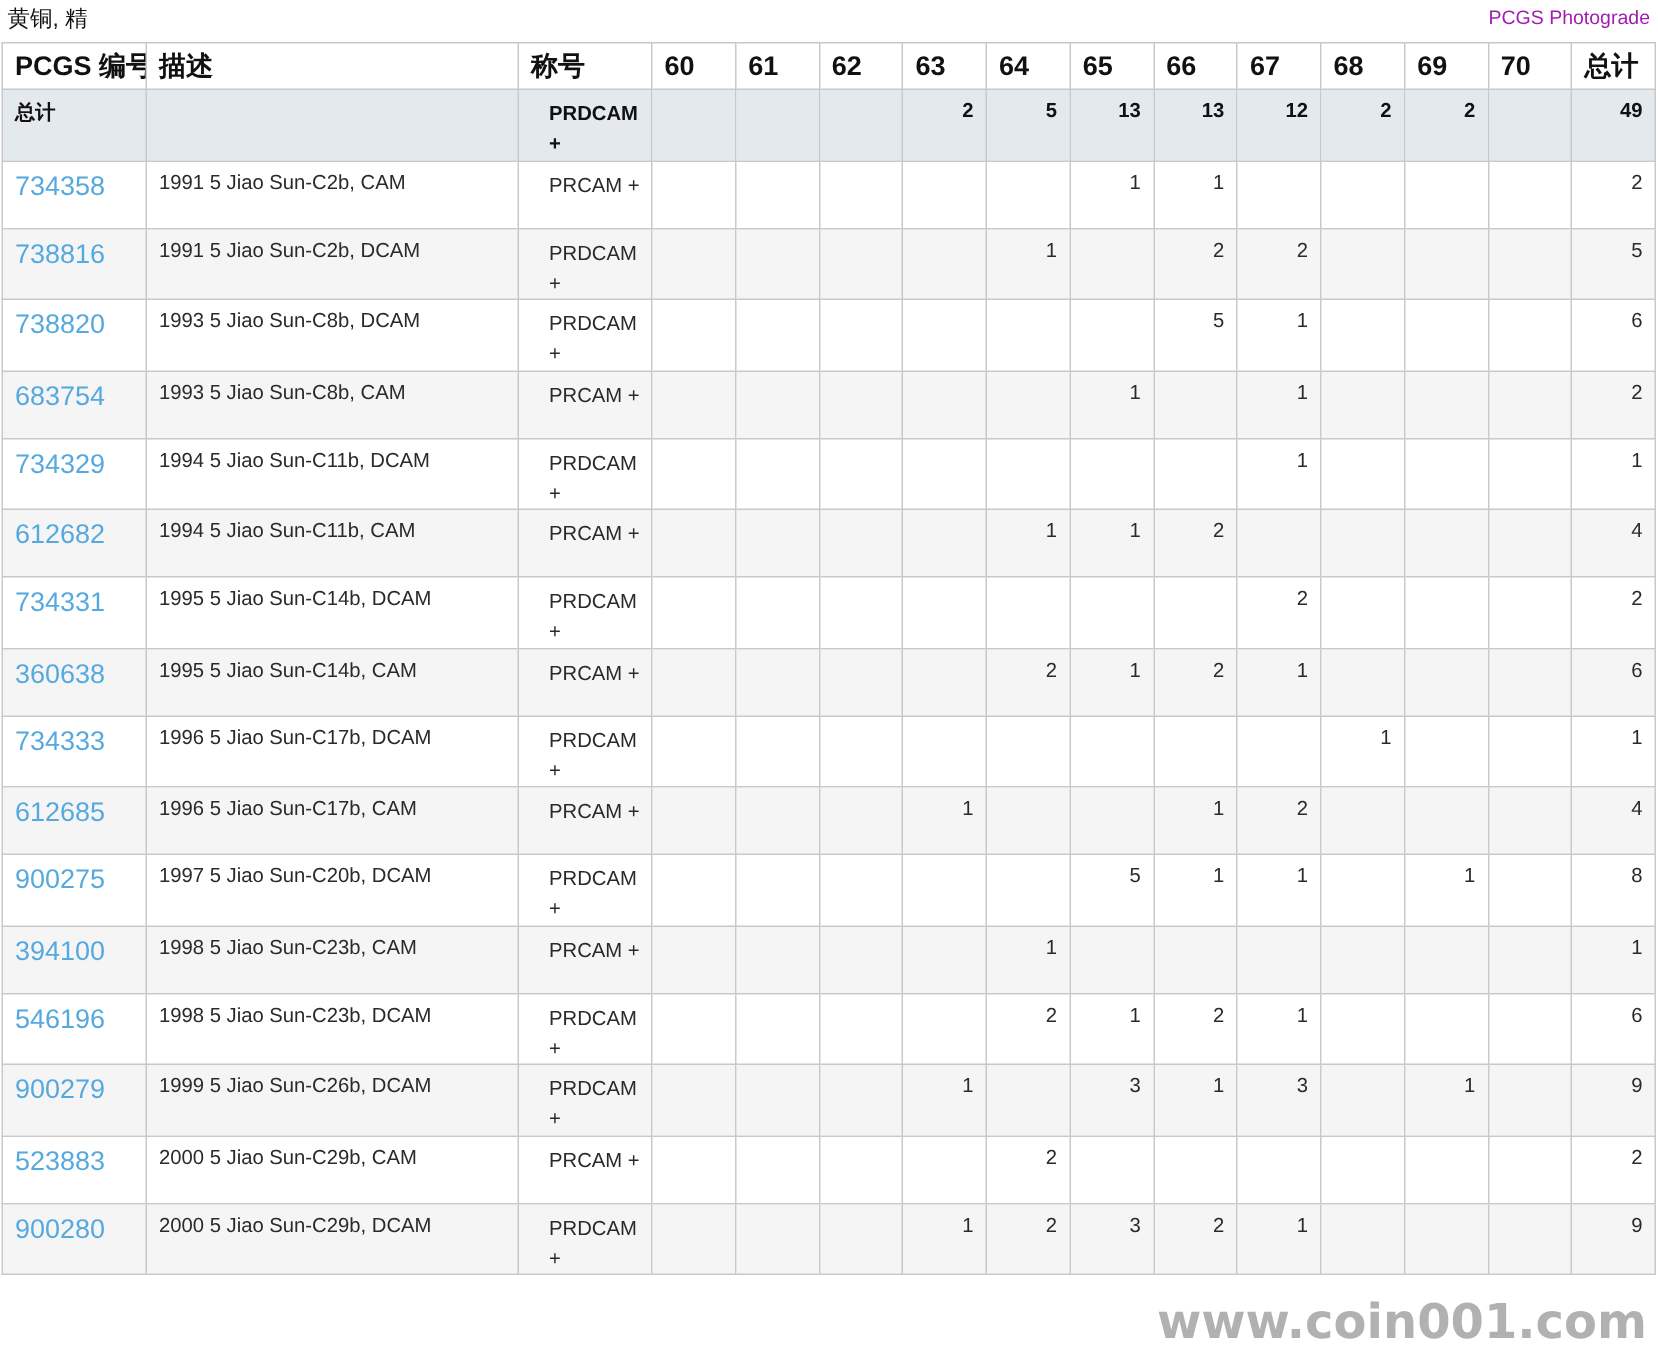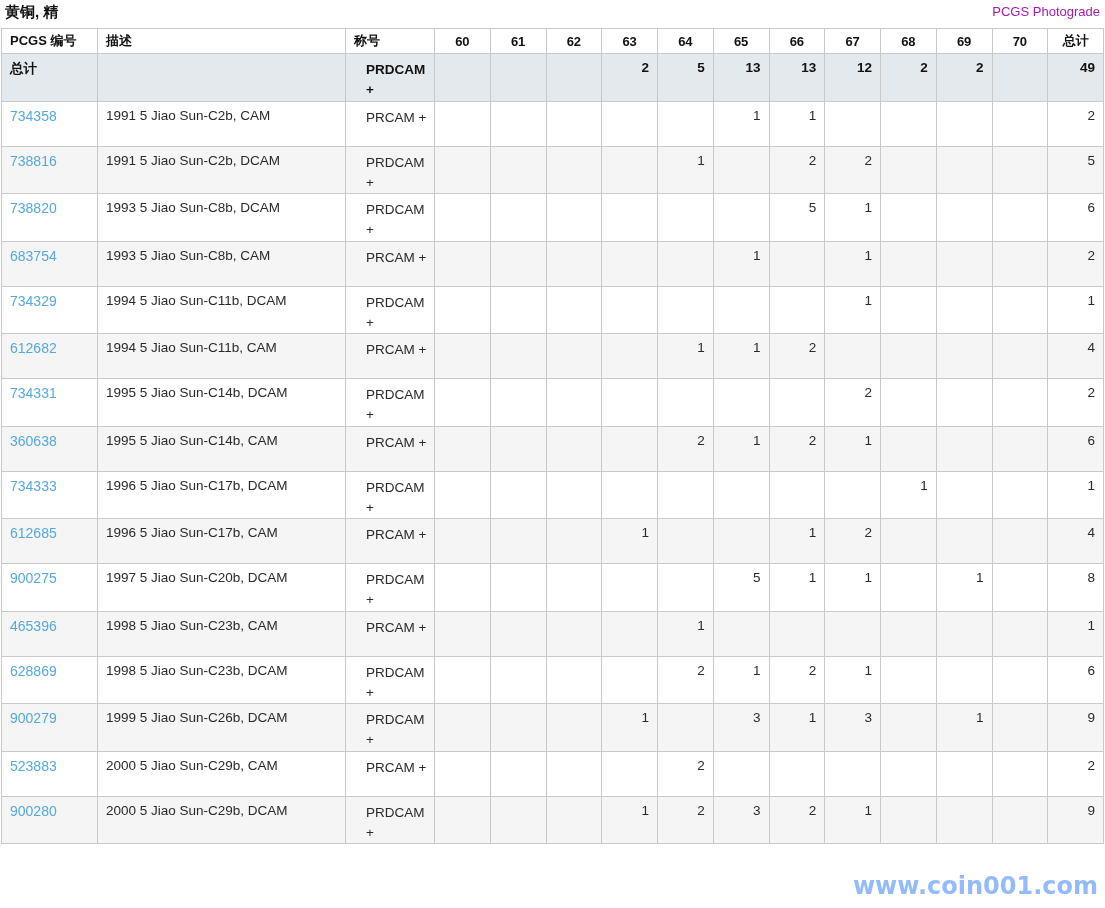--- a/index.html
+++ b/index.html
@@ -6,21 +6,21 @@
   html, body { margin: 0; padding: 0; }
   body {
     width: 1105px; height: 908px;
     background: #ffffff;
     font-family: "Liberation Sans", sans-serif;
     position: relative;
     overflow: hidden;
   }
   .page-title {
     position: absolute; left: 5px; top: 3px;
-    font-size: 15px; font-weight: bold; color: #121212;
+    font-size: 15px; font-weight: normal; color: #121212;
   }
   .photograde-link {
     position: absolute; right: 5px; top: 4px;
     font-size: 13px; color: #a21caf; text-decoration: none;
     cursor: pointer;
   }
   table.pop-table {
     position: absolute; left: 1px; top: 28px;
     width: 1103px;
     border-collapse: collapse;
@@ -29,39 +29,39 @@
     color: #2a2a2a;
   }
   .pop-table th, .pop-table td {
     border: 1px solid #c9c9c9;
     vertical-align: top;
     padding: 6px 8px 0 8px;
     overflow: hidden;
   }
   .pop-table thead tr { height: 22px; }
   .pop-table thead th {
-    font-size: 13px; font-weight: bold; color: #111;
+    font-size: 18px; font-weight: bold; color: #111;
     padding: 3px 8px; white-space: nowrap;
     text-align: left; vertical-align: middle;
   }
-  .pop-table thead th.num { text-align: center; }
+  .pop-table thead th.num { text-align: left; }
   .pop-table tr.totals { height: 46px; background: #e4e9ee; }
   .pop-table tr.totals td { font-weight: bold; color: #111; }
   .pop-table tbody tr.data-row { height: 45px; background: #ffffff; }
   .pop-table tbody tr.data-row.alt { background: #f5f5f5; }
   .pop-table td.num { text-align: right; }
   .pop-table a.pcgs-link {
-    color: #55a9de; text-decoration: none; font-size: 14px; cursor: pointer;
+    color: #55a9de; text-decoration: none; font-size: 18px; cursor: pointer;
   }
   .desig { width: 64px; line-height: 1.5; margin-left: 12px; }
   .watermark {
     position: absolute; right: 7px; bottom: 8px;
     font-family: "DejaVu Sans", sans-serif;
-    font-size: 24px; font-weight: bold;
-    color: #3b82f6; opacity: 0.55;
+    font-size: 32px; font-weight: bold;
+    color: #737373; opacity: 0.55;
     letter-spacing: 0px;
     pointer-events: none;
     z-index: 5;
   }
 </style>
 </head>
 <body>
 
 <div class="page-title">黄铜, 精</div>
 <a class="photograde-link">PCGS Photograde</a>
@@ -326,40 +326,40 @@
         <td class="num"></td>
         <td class="num">5</td>
         <td class="num">1</td>
         <td class="num">1</td>
         <td class="num"></td>
         <td class="num">1</td>
         <td class="num"></td>
         <td class="num">8</td>
       </tr>
       <tr class="data-row alt">
-        <td><a class="pcgs-link">465396</a></td>
+        <td><a class="pcgs-link">394100</a></td>
         <td>1998 5 Jiao Sun-C23b, CAM</td>
         <td>
           <div class="desig">PRCAM +</div>
         </td>
         <td class="num"></td>
         <td class="num"></td>
         <td class="num"></td>
         <td class="num"></td>
         <td class="num">1</td>
         <td class="num"></td>
         <td class="num"></td>
         <td class="num"></td>
         <td class="num"></td>
         <td class="num"></td>
         <td class="num"></td>
         <td class="num">1</td>
       </tr>
       <tr class="data-row">
-        <td><a class="pcgs-link">628869</a></td>
+        <td><a class="pcgs-link">546196</a></td>
         <td>1998 5 Jiao Sun-C23b, DCAM</td>
         <td>
           <div class="desig">PRDCAM +</div>
         </td>
         <td class="num"></td>
         <td class="num"></td>
         <td class="num"></td>
         <td class="num"></td>
         <td class="num">2</td>
         <td class="num">1</td>

